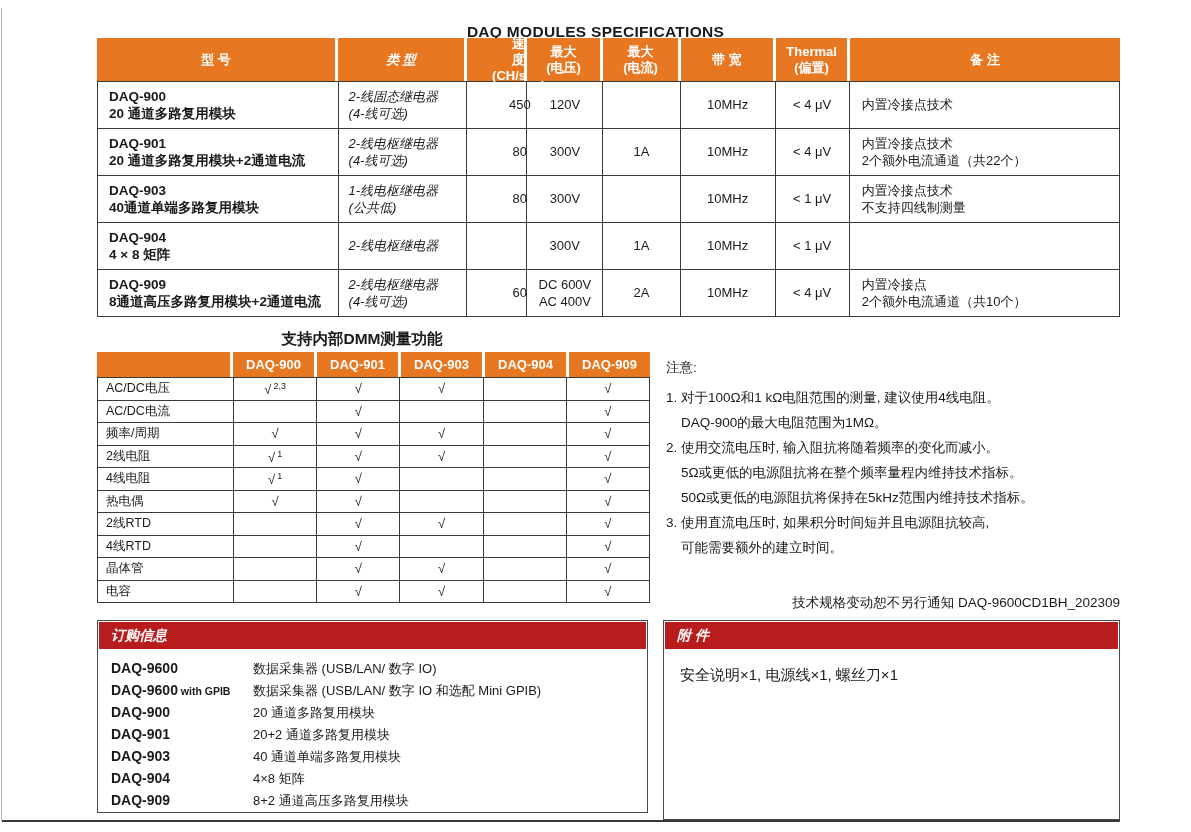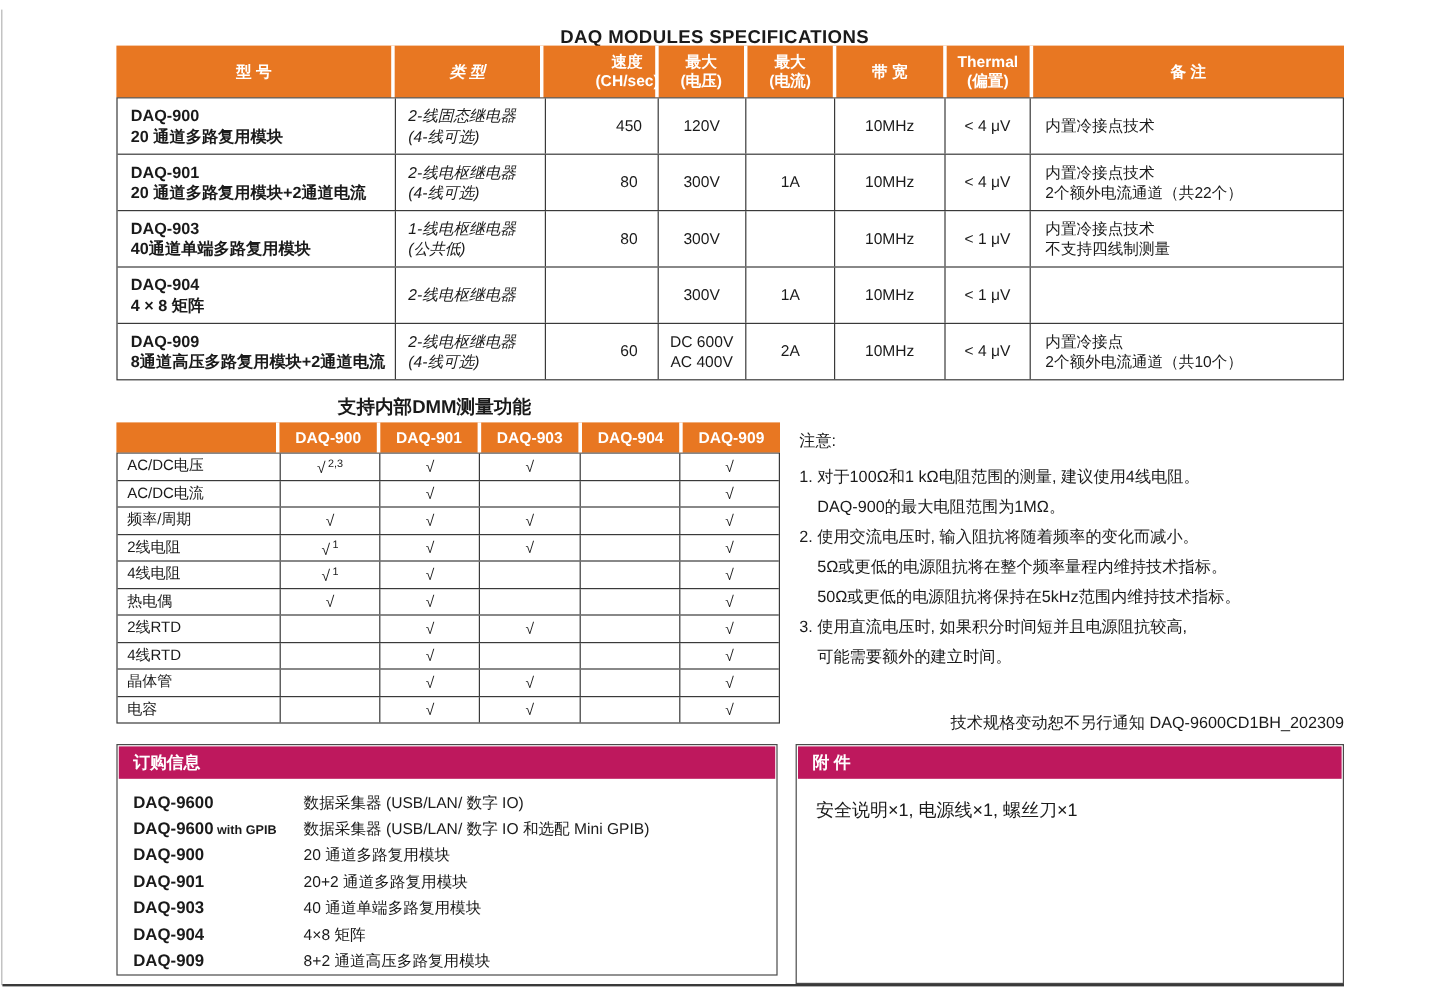--- a/index.html
+++ b/index.html
@@ -22,21 +22,21 @@
   .trow{display:flex;border-bottom:1px solid #3a3a3a;}
   .trow:last-child{border-bottom:none;}
   .tcell{box-sizing:border-box;border-right:1px solid #3a3a3a;display:flex;flex-direction:column;
          justify-content:center;font-size:13px;line-height:17.5px;min-height:46px;}
   .tcell:last-child{border-right:none;}
   .c-model{padding:5px 8px 5px 11px;font-weight:bold;font-size:13.5px;}
   .c-type{padding:5px 6px 5px 10px;}
   .c-mid{align-items:center;text-align:center;}
   .c-remark{padding:5px 8px 5px 12px;}
   
-  .w0{width:243px;} .w1{width:130px;font-style:italic;} .w2{width:96px;padding-left:46px;} .w3{width:77px;}
+  .w0{width:243px;} .w1{width:130px;font-style:italic;} .w2{width:60px;padding-left:46px;} .w3{width:77px;}
   .w4{width:78px;} .w5{width:96px;} .w6{width:75px;} .w7{width:272px;}
   span:empty{display:none;}
 
   
   .dmm-title{position:absolute;left:97px;top:329px;width:530px;text-align:center;
              font-size:15.5px;font-weight:bold;}
   .dmm{position:absolute;left:97px;top:352px;width:553px;}
   .dmm .hcell{height:25px;font-size:13px;}
   .dmm-label-col{width:136px;flex:none;}
   .dmm-col{flex:1;}
@@ -49,22 +49,22 @@
   
   .notes{position:absolute;left:666px;top:355px;width:450px;font-size:13.5px;line-height:25px;}
   .notes .nhead{margin-bottom:5px;}
   .notes .ind{padding-left:15px;}
 
   
   .footnote{position:absolute;left:660px;top:594px;width:460px;text-align:right;font-size:13.5px;}
 
   
   .box{position:absolute;border:1px solid #4a4a4a;box-sizing:border-box;background:#fff;}
-  .box-bar{background:#be185d;color:#fff;font-weight:bold;font-size:14px;height:27px;
-           margin:1px 1px 0 1px;display:flex;align-items:center;padding-left:12px;}
+  .box-bar{background:#b91c1c;color:#fff;font-weight:bold;font-size:14px;height:27px;
+           margin:1px 1px 0 1px;display:flex;align-items:center;padding-left:12px;font-style:italic;}
   .order-box{left:97px;top:620px;width:551px;height:193px;}
   .acc-box{left:663px;top:620px;width:457px;height:200px;}
   .order-list{padding:11px 0 0 13px;}
   .order-row{display:flex;height:22px;align-items:baseline;}
   .o-model{width:142px;flex:none;font-weight:bold;font-size:14px;}
   .o-model .sfx{font-size:10.5px;}
   .o-desc{font-size:13px;}
   .acc-text{padding:17px 0 0 16px;font-size:15px;}
 </style>
 </head>

